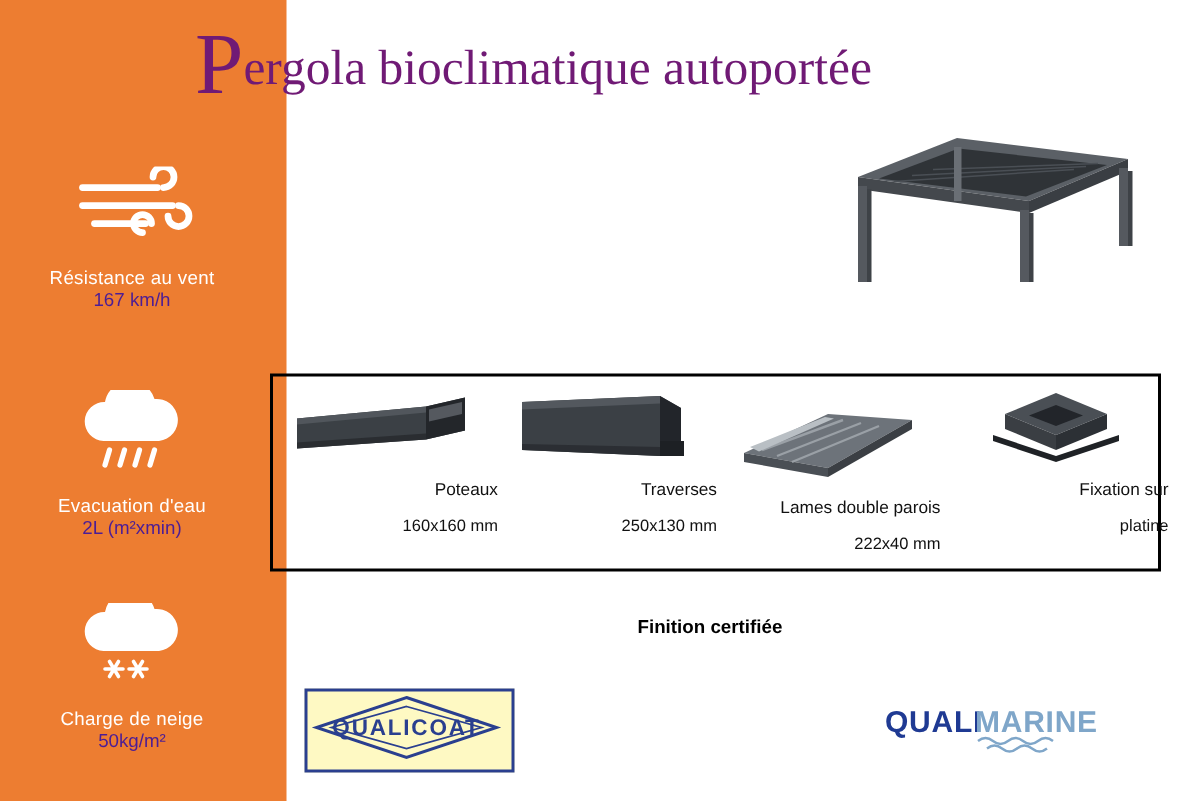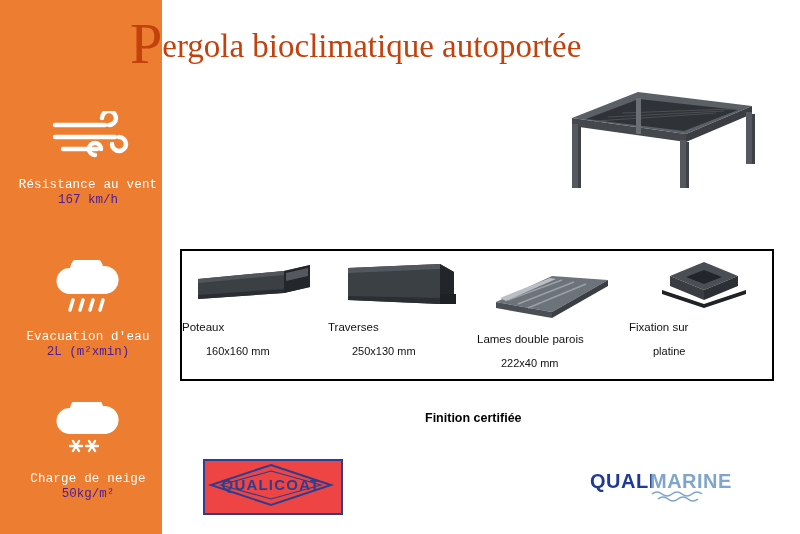--- a/index.html
+++ b/index.html
@@ -18,26 +18,25 @@
     position: relative;
     width: 800px;
     height: 534px;
     background: #ffffff;
   }
   
   .sidebar {
     position: absolute;
     left: 0;
     top: 0;
-    width: 162px;
+    width: 191px;
     height: 534px;
     background: #ED7D31;
     color: #ffffff;
     text-align: center;
-    font-family: Liberation Mono, monospace;
   }
   .feature {
     position: absolute;
     left: 0;
     width: 176px;
     text-align: center;
   }
   .feature-icon {
     height: 66px;
     display: flex;
@@ -59,21 +58,21 @@
   .f2 { top: 256px; }
   .f3 { top: 398px; }
 
   
   .title {
     position: absolute;
     left: 130px;
     top: 28px;
     font-family: "Liberation Serif", serif;
     font-size: 33px;
-    color: #c2410c;
+    color: #701a75;
     white-space: nowrap;
   }
   .title .drop {
     font-size: 58px;
     line-height: 0;
     vertical-align: -6px;
   }
 
   
   .pergola {
@@ -92,21 +91,21 @@
     width: 594px;
     height: 132px;
     border: 2px solid #000000;
     box-sizing: border-box;
   }
   .comp {
     position: absolute;
     top: 0;
     width: 150px;
     height: 132px;
-    text-align: left;
+    text-align: right;
   }
   .comp-img {
     height: 58px;
     margin-top: 6px;
     display: flex;
     align-items: center;
     justify-content: center;
   }
   .comp-label {
     font-size: 11.5px;
@@ -133,21 +132,21 @@
     font-weight: bold;
     color: #000000;
   }
   .qualicoat {
     position: absolute;
     left: 203px;
     top: 459px;
     width: 136px;
     height: 52px;
     border: 2px solid #2a3f8f;
-    background: #ef4444;
+    background: #fef9c3;
   }
   .qualimarine {
     position: absolute;
     left: 588px;
     top: 466px;
     width: 150px;
     height: 36px;
   }
 </style>
 </head>

